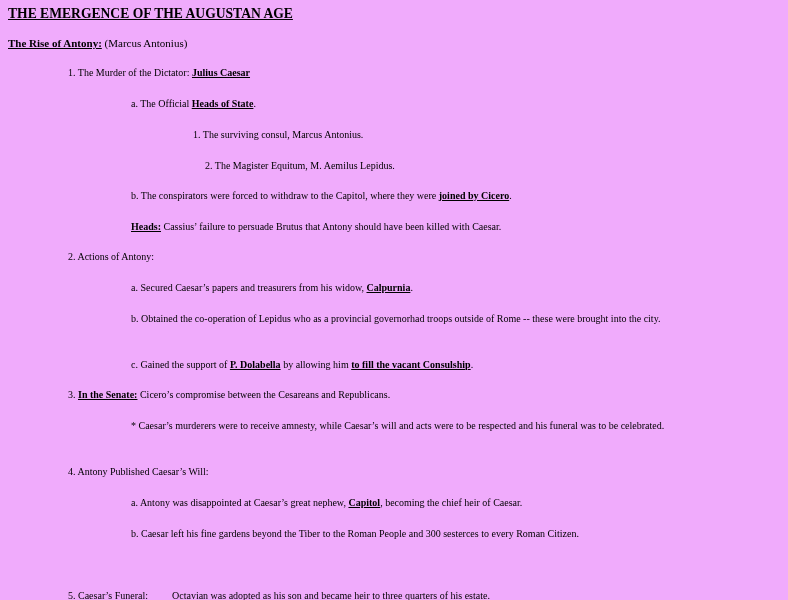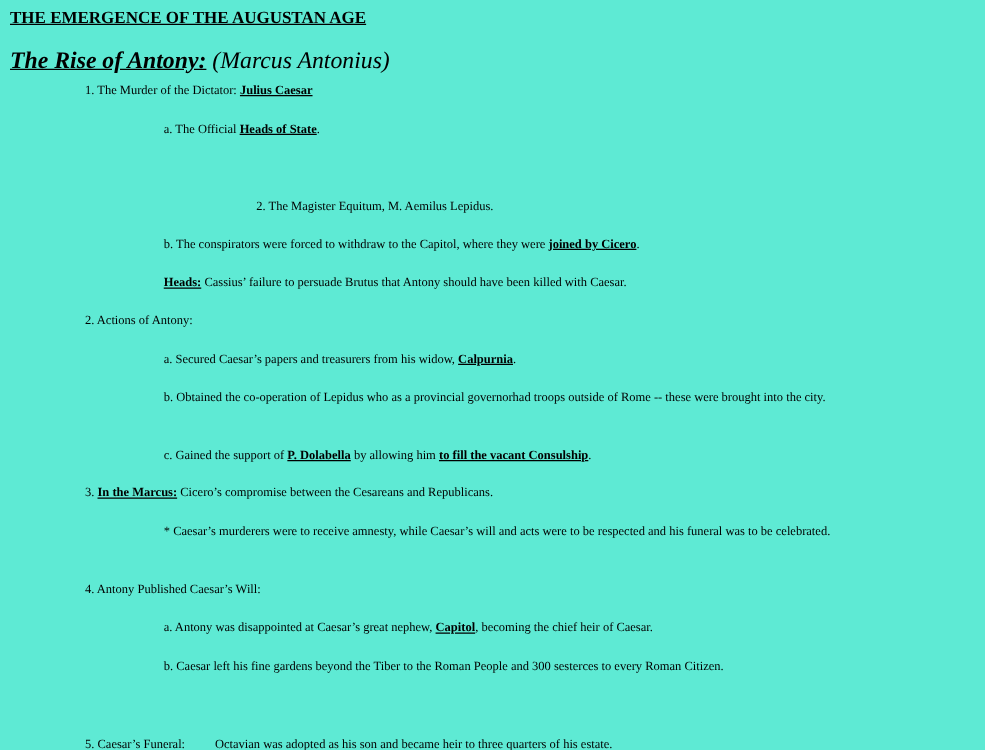--- a/index.html
+++ b/index.html
@@ -12,21 +12,21 @@
     overflow: hidden;
     background: #ffff00;
     font-family: "Liberation Serif", "DejaVu Serif", serif;
     color: #000000;
     -webkit-font-smoothing: antialiased;
   }
   #page {
     position: relative;
     width: 788px;
     height: 600px;
-    background: #5eead4;
+    background: #f0abfc;
     box-sizing: border-box;
     padding: 0;
     overflow: hidden;
   }
   .line {
     font-size: 10px;
     line-height: 1.22;
     margin: 0;
     padding: 0;
   }
@@ -37,23 +37,22 @@
     top: 6px;
     font-size: 13.6px;
     font-weight: bold;
     text-decoration: underline;
     white-space: nowrap;
   }
   .h-sub {
     position: absolute;
     left: 8px;
     top: 37px;
-    font-size: 19px;
+    font-size: 11px;
     white-space: nowrap;
-    font-style: italic;
   }
   .blk {
     position: absolute;
     box-sizing: border-box;
   }
   
   .lvl1 { left: 68px;  width: 716px; }
   .lvl2 { left: 131px; width: 653px; }
   .lvl3 { left: 193px; width: 591px; }
 
@@ -76,20 +75,21 @@
   </div>
 
   <div class="blk lvl1 line" style="top:67px;">
     <span>1. The Murder of the Dictator: </span><b class="u">Julius Caesar</b>
   </div>
 
   <div class="blk lvl2 line" style="top:98px;">
     <span>a. The Official </span><b class="u">Heads of State</b><span>.</span>
   </div>
 
+  <div class="blk lvl3 line" style="top:129px;">1. The surviving consul, Marcus Antonius.</div>
 
   <div class="blk lvl3 line" style="top:160px;margin-left:12px;">2. The Magister Equitum, M. Aemilus Lepidus.</div>
 
   <div class="blk lvl2 line" style="top:190px;">
     <span>b. The conspirators were forced to withdraw to the Capitol, where they were </span><b class="u">joined by Cicero</b><span>.</span>
   </div>
 
   <div class="blk lvl2 line" style="top:221px;">
     <b class="u">Heads:</b><span> Cassius’ failure to persuade Brutus that Antony should have been killed with Caesar.</span>
   </div>
@@ -100,21 +100,21 @@
 
   <div class="blk lvl2 line" style="top:282px;">
     <span>a. Secured Caesar’s papers and treasurers from his widow, </span><b class="u">Calpurnia</b><span>.</span>
   </div>
 
   <div class="blk lvl2 line" style="top:359px;">
     <span>c. Gained the support of </span><b class="u">P. Dolabella</b><span> by allowing him </span><b class="u">to fill the vacant Consulship</b><span>.</span>
   </div>
 
   <div class="blk lvl1 line" style="top:389px;">
-    <span>3. </span><b class="u">In the Marcus:</b><span> Cicero’s compromise between the Cesareans and Republicans.</span>
+    <span>3. </span><b class="u">In the Senate:</b><span> Cicero’s compromise between the Cesareans and Republicans.</span>
   </div>
 
   <div class="blk lvl2 line" style="top:420px;width:655px;">* Caesar’s murderers were to receive amnesty, while Caesar’s will and acts were to be respected and his funeral was to be celebrated.</div>
 
   <div class="blk lvl1 line" style="top:466px;">4. Antony Published Caesar’s Will:</div>
 
   <div class="blk lvl2 line" style="top:497px;">
     <span>a. Antony was disappointed at Caesar’s great nephew, </span><b class="u">Capitol</b><span>, becoming the chief heir of Caesar.</span>
   </div>
 

